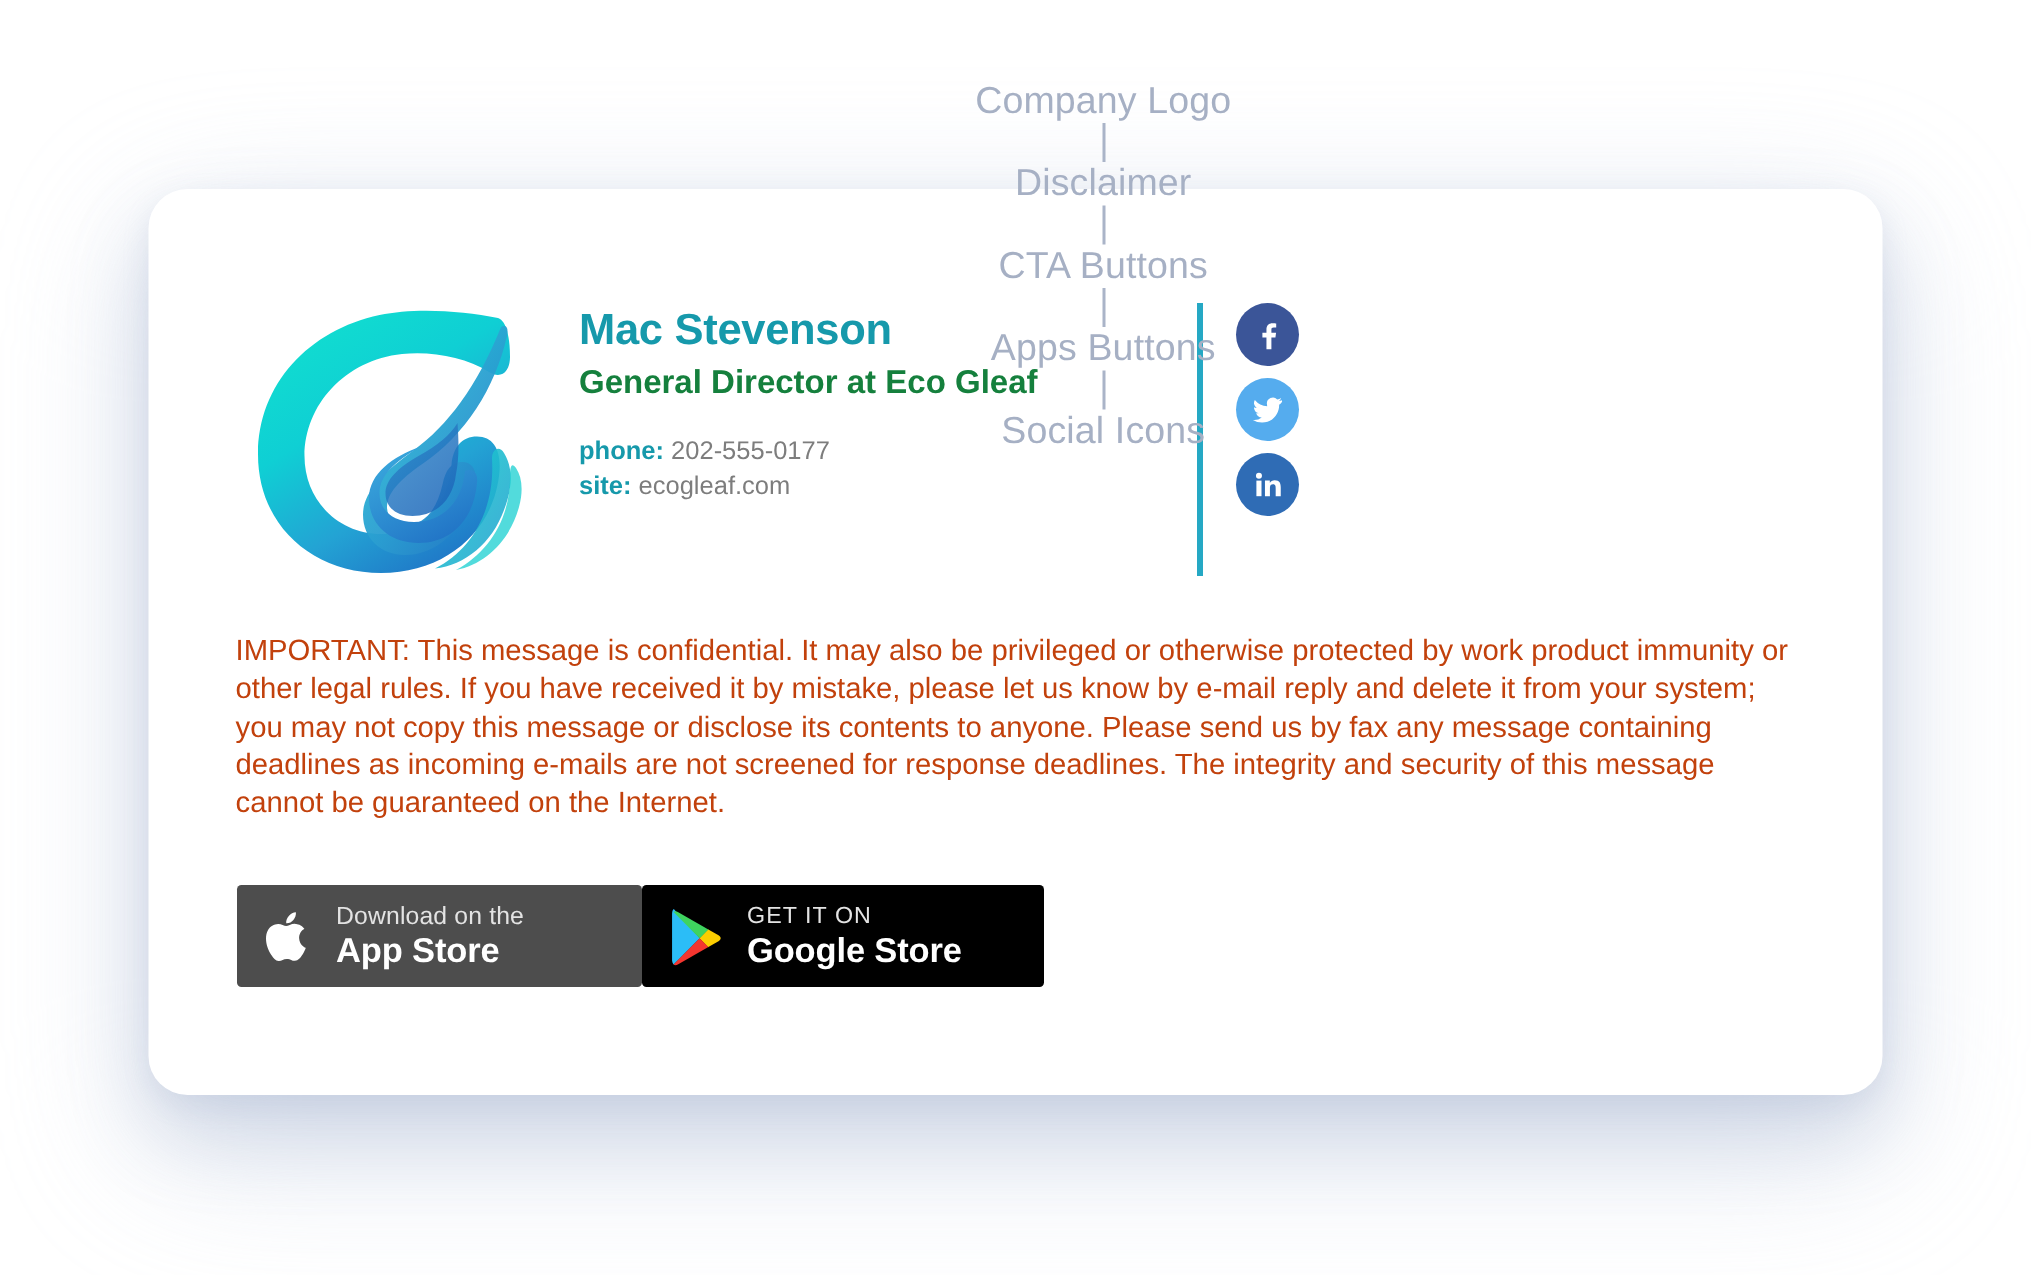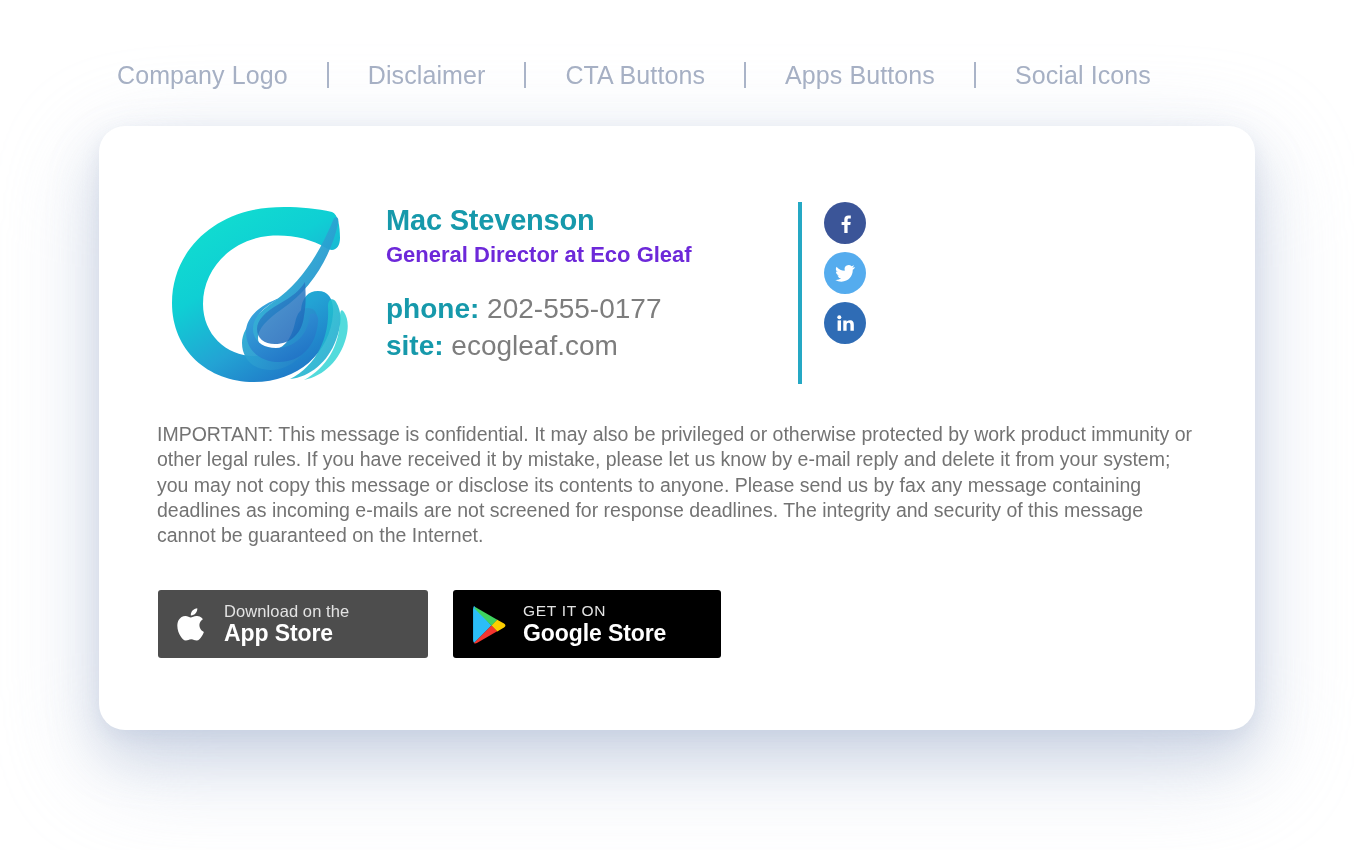--- a/index.html
+++ b/index.html
@@ -34,20 +34,21 @@
     position: absolute;
     left: 0;
     top: 53px;
     width: 1354px;
     height: 44px;
     display: flex;
     align-items: center;
     z-index: 5;
     padding-left: 117px;
     box-sizing: border-box;
+    flex-direction: column;
   }
   .legend-item {
     font-size: 25px;
     font-weight: 400;
     color: #a6b0c4;
     letter-spacing: 0.1px;
     white-space: nowrap;
   }
   .legend-sep {
     width: 2px;
@@ -100,30 +101,30 @@
     font-size: 29px;
     font-weight: bold;
     color: #1699ab;
     line-height: 1.16;
     letter-spacing: -0.2px;
     white-space: nowrap;
   }
   .sig-title {
     font-size: 22px;
     font-weight: bold;
-    color: #6d28d9;
+    color: #15803d;
     line-height: 1.2;
     margin-top: 4px;
     white-space: nowrap;
   }
   .contact-list {
     margin-top: 22px;
   }
   .contact-row {
-    font-size: 28px;
+    font-size: 17px;
     color: #7b7b7b;
     line-height: 1.33;
     white-space: nowrap;
   }
   .contact-label {
     font-weight: bold;
     color: #1699ab;
   }
   .contact-value {
     font-weight: normal;
@@ -164,31 +165,30 @@
   .li  { background: #2f6cb5; }
 
   
   .disclaimer {
     position: absolute;
     left: 58px;
     top: 296px;
     width: 1047px;
     font-size: 19.5px;
     line-height: 1.30;
-    color: #737373;
+    color: #c2410c;
     text-align: left;
   }
 
   
   .badges {
     position: absolute;
     left: 59px;
     top: 464px;
     display: flex;
-    gap: 25px;
   }
   .badge {
     height: 68px;
     background: #4a4a4a;
     border-radius: 3px;
     display: flex;
     align-items: center;
     padding: 0 20px 0 18px;
     box-sizing: border-box;
   }

